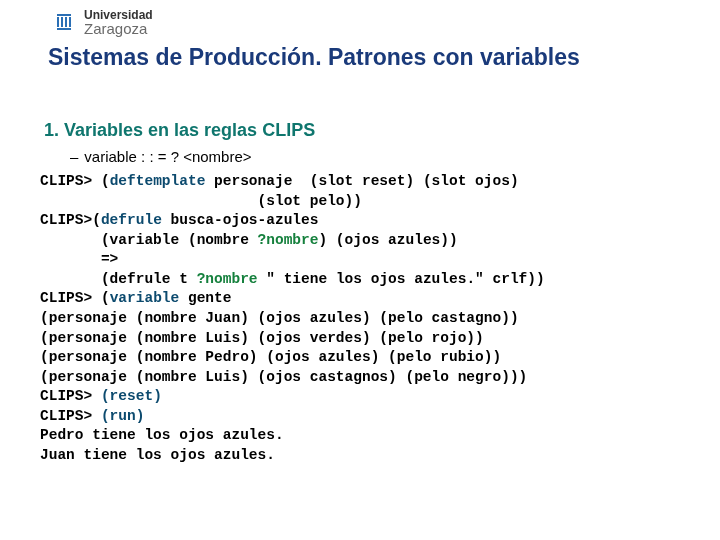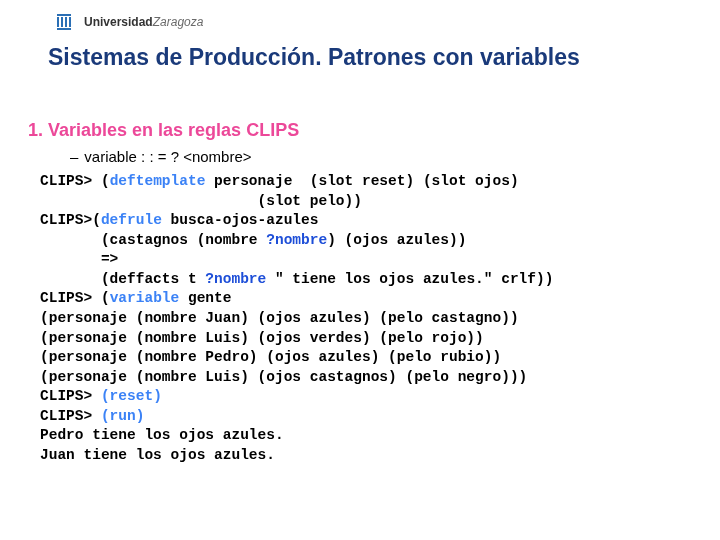--- a/index.html
+++ b/index.html
@@ -33,48 +33,47 @@
     gap:2px;
     border-top: 2px solid #2a6fb5;
     border-bottom: 2px solid #2a6fb5;
     padding: 1px 0;
   }
   .logo-icon .pillars span{
     width:2px; height:10px; background:#2a6fb5;
   }
   .logo-text {
     display:flex;
-    flex-direction:row;
+    flex-direction:column;
     line-height:1;
   }
   .logo-text .l1 {
     font-size: 12px;
     color: #333;
     font-weight: 600;
   }
   .logo-text .l2 {
-    font-size: 12px;
+    font-size: 15px;
     color: #6a6a6a;
-    font-style: italic;
   }
   .slide-title {
     position: absolute;
     top: 44px;
     left: 48px;
     font-size: 23px;
     font-weight: bold;
     color: #1a3a7a;
   }
   .section-heading {
     position: absolute;
     top: 120px;
-    left: 28px;
+    left: 44px;
     font-size: 18px;
     font-weight: bold;
-    color: #ec4899;
+    color: #0f766e;
   }
   .bullet {
     position: absolute;
     top: 148px;
     left: 70px;
     font-size: 15px;
     color: #000;
     text-align: center;
   }
   .bullet .dash { margin-right: 6px; }
@@ -82,22 +81,22 @@
     position: absolute;
     top: 172px;
     left: 40px;
     font-family: "Courier New", monospace;
     font-size: 14.5px;
     line-height: 1.35;
     white-space: pre;
     color: #000;
     font-weight: bold;
   }
-  .kw-purple { color: #3b82f6; }
-  .kw-red    { color: #1d4ed8; }
+  .kw-purple { color: #0c4a6e; }
+  .kw-red    { color: #15803d; }
 </style>
 </head>
 <body>
 
 <div class="logo-block">
   <div class="logo-icon">
     <div class="pillars">
         <span></span>
         <span></span>
         <span></span>
@@ -114,23 +113,23 @@
 
 <div class="section-heading">1. Variables en las reglas CLIPS</div>
 
 <div class="bullet">
   <span class="dash">–</span><span>variable : : = ? &lt;nombre&gt;</span>
 </div>
 
 <div class="code-block"><span>CLIPS&gt; (</span><span class="kw-purple">deftemplate</span><span> personaje  (slot reset) (slot ojos)</span>
 <span>                         (slot pelo))</span>
 <span>CLIPS&gt;(</span><span class="kw-purple">defrule</span><span> busca-ojos-azules</span>
-<span>       (castagnos (nombre </span><span class="kw-red">?nombre</span><span>) (ojos azules))</span>
+<span>       (variable (nombre </span><span class="kw-red">?nombre</span><span>) (ojos azules))</span>
 <span>       =&gt;</span>
-<span>       (deffacts t </span><span class="kw-red">?nombre</span><span> " tiene los ojos azules." crlf))</span>
+<span>       (defrule t </span><span class="kw-red">?nombre</span><span> " tiene los ojos azules." crlf))</span>
 <span>CLIPS&gt; (</span><span class="kw-purple">variable</span><span> gente</span>
 <span>(personaje (nombre Juan) (ojos azules) (pelo castagno))</span>
 <span>(personaje (nombre Luis) (ojos verdes) (pelo rojo))</span>
 <span>(personaje (nombre Pedro) (ojos azules) (pelo rubio))</span>
 <span>(personaje (nombre Luis) (ojos castagnos) (pelo negro)))</span>
 <span>CLIPS&gt; </span><span class="kw-purple">(reset)</span>
 <span>CLIPS&gt; </span><span class="kw-purple">(run)</span>
 <span>Pedro tiene los ojos azules.</span>
 <span>Juan tiene los ojos azules.</span></div>
 

